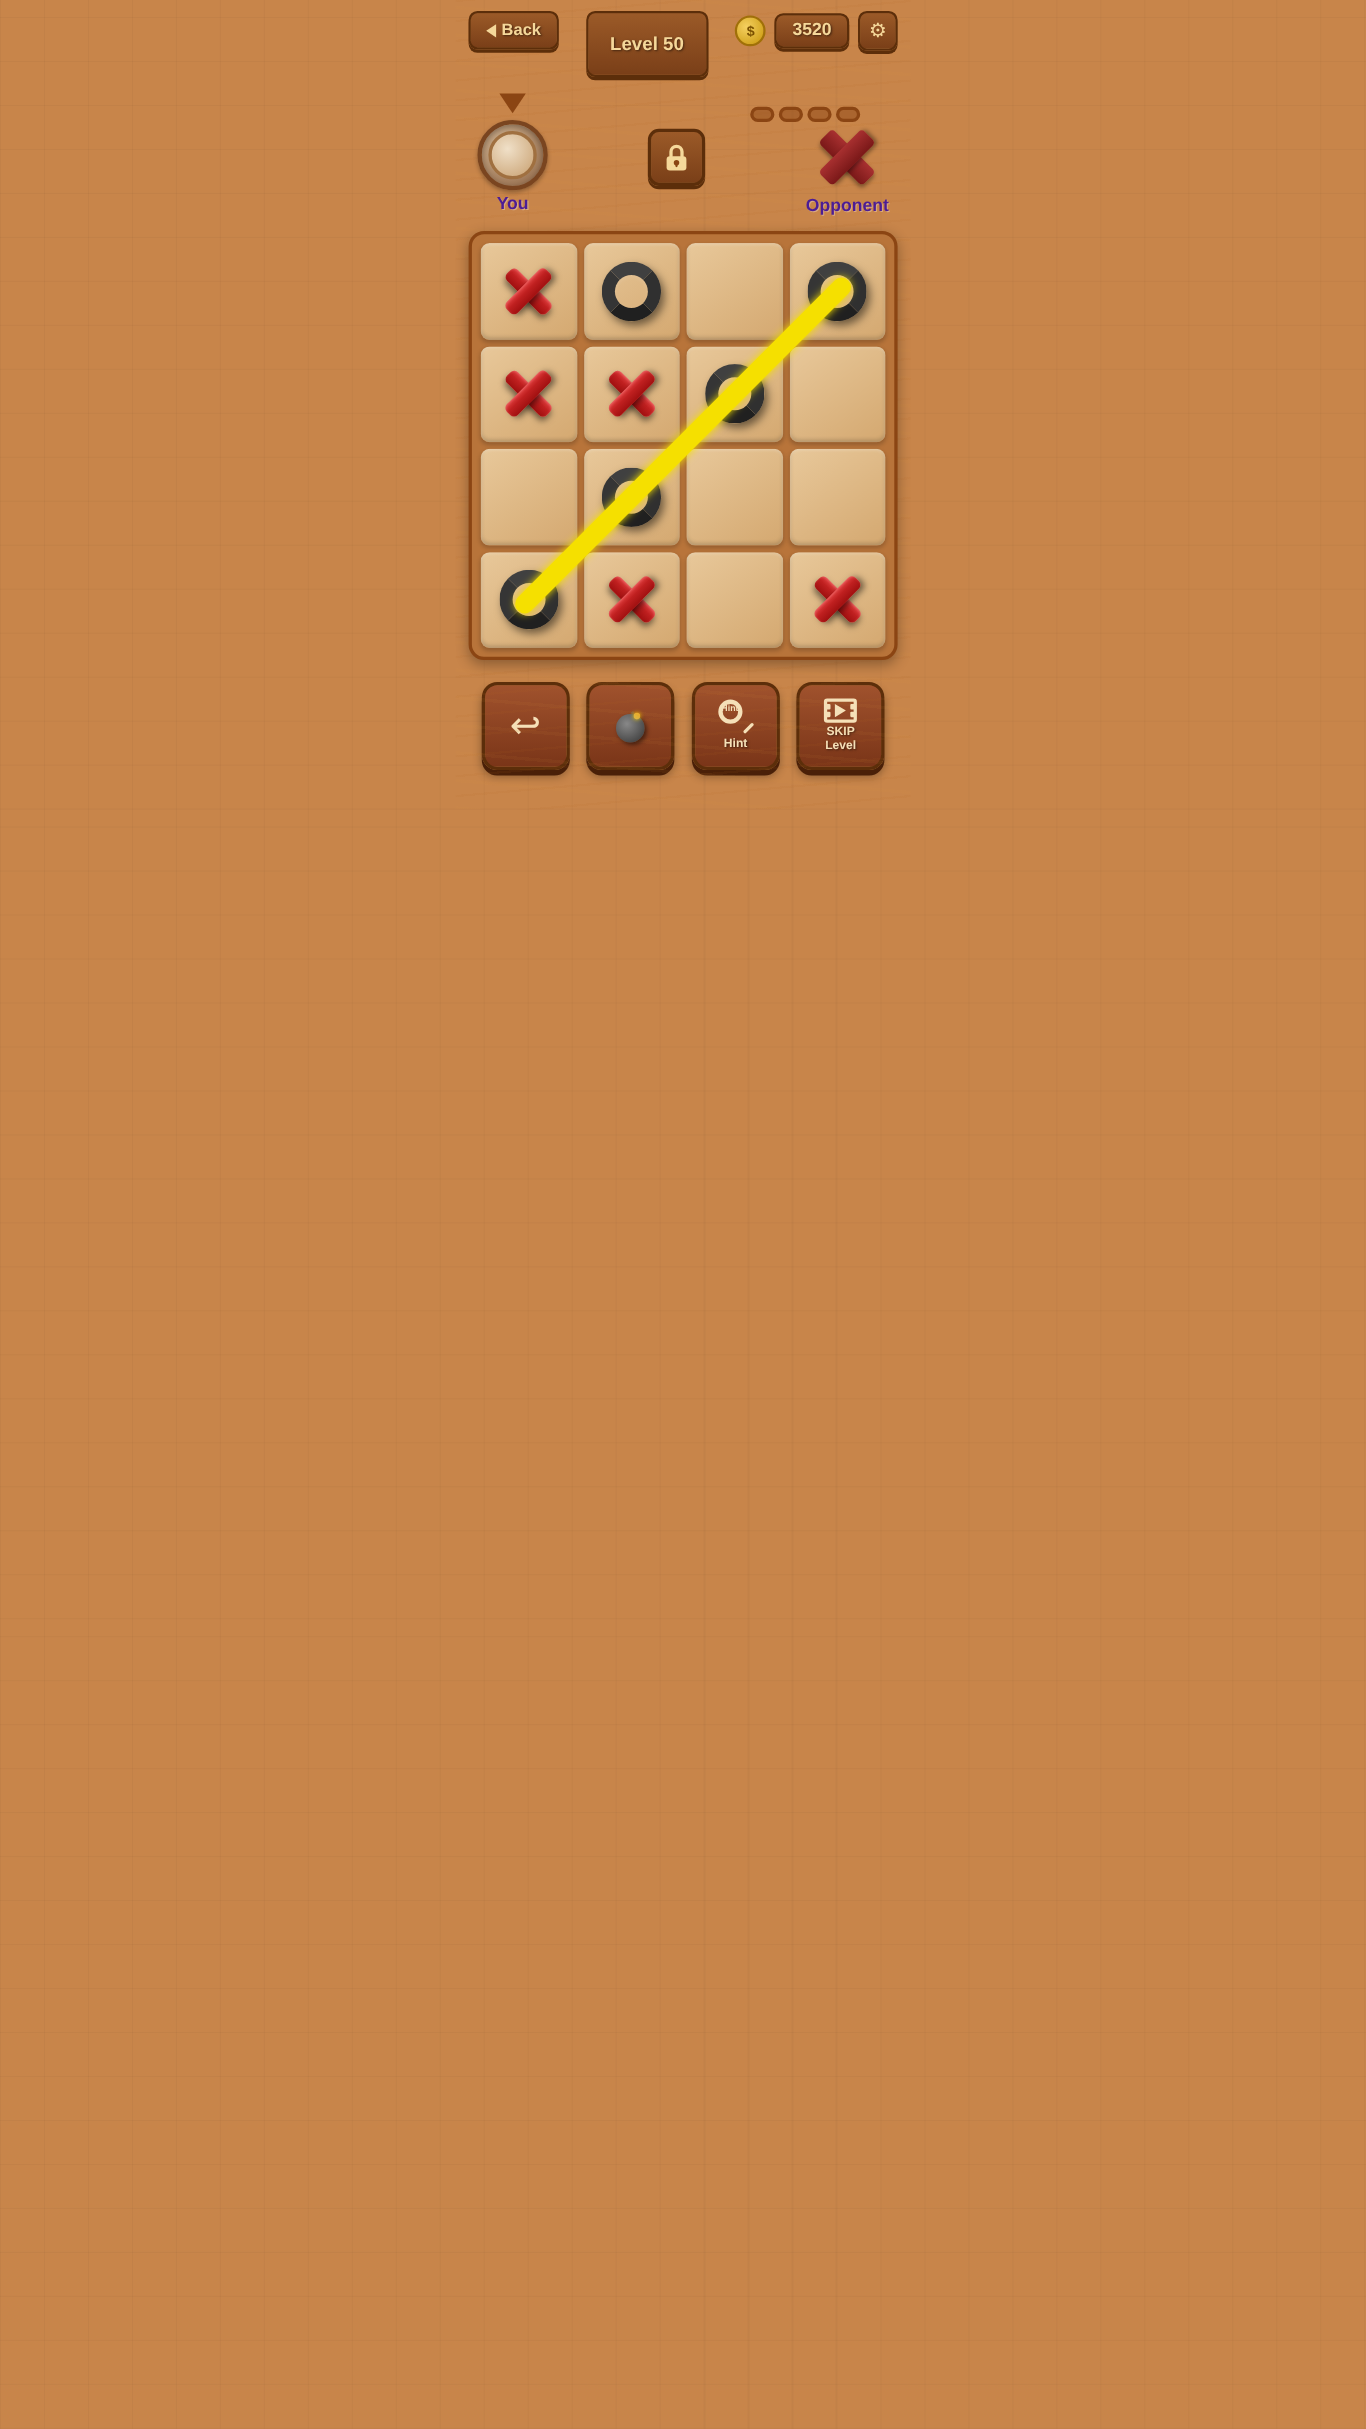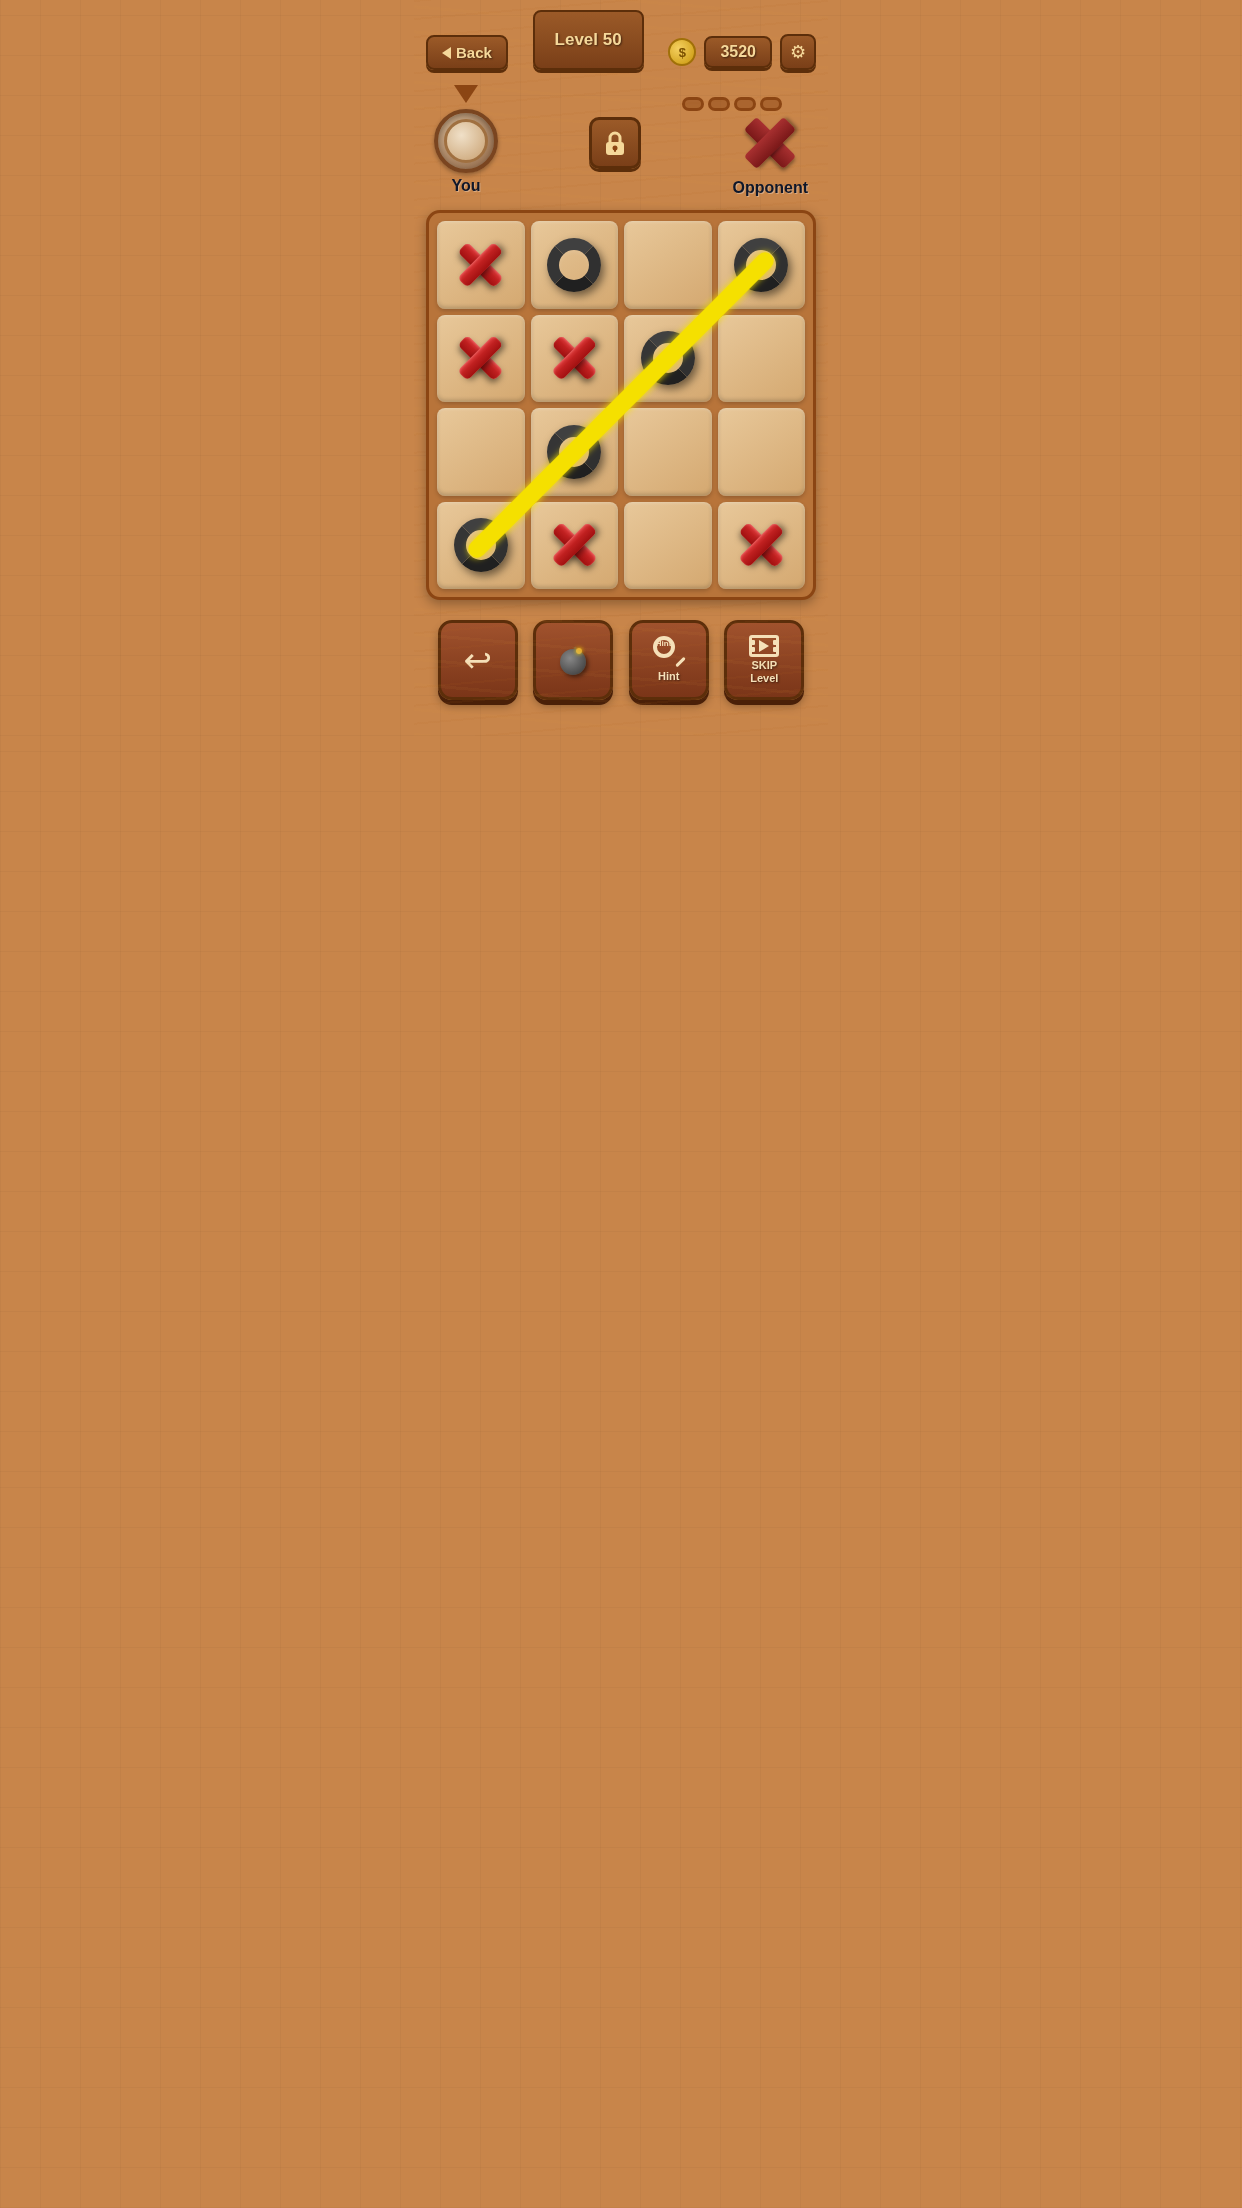--- a/index.html
+++ b/index.html
@@ -37,21 +37,21 @@
           rgba(220,150,60,0.06) 3px,
           transparent 3px,
           transparent 25px
         );
       pointer-events: none;
     }
 
     
     .top-bar {
       display: flex;
-      align-items: flex-end;
+      align-items: flex-start;
       justify-content: space-between;
       padding: 10px 12px;
       position: relative;
       z-index: 10;
     }
 
     .btn-back {
       background: linear-gradient(180deg, #9b5a28 0%, #7a3f18 100%);
       border: 2px solid #5c2e0a;
       border-radius: 8px;
@@ -178,21 +178,21 @@
 
     .player-token-inner {
       width: 44px;
       height: 44px;
       background: radial-gradient(circle at 38% 35%, #f0e0c8, #c8a070);
       border-radius: 50%;
       border: 3px solid #a07040;
     }
 
     .player-name {
-      color: #0f172a;
+      color: #4c1d95;
       font-size: 16px;
       font-weight: 900;
       text-shadow: 1px 1px 0 rgba(255,255,255,0.3);
       text-align: center;
     }
 
     
     .chain-counter {
       display: flex;
       align-items: center;

